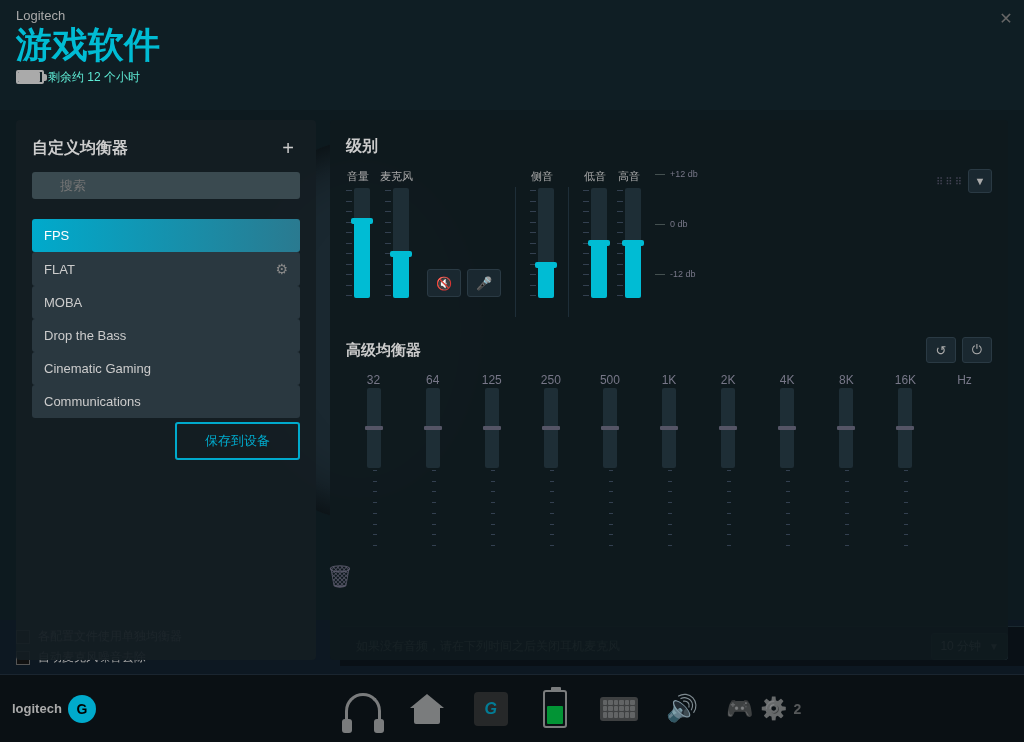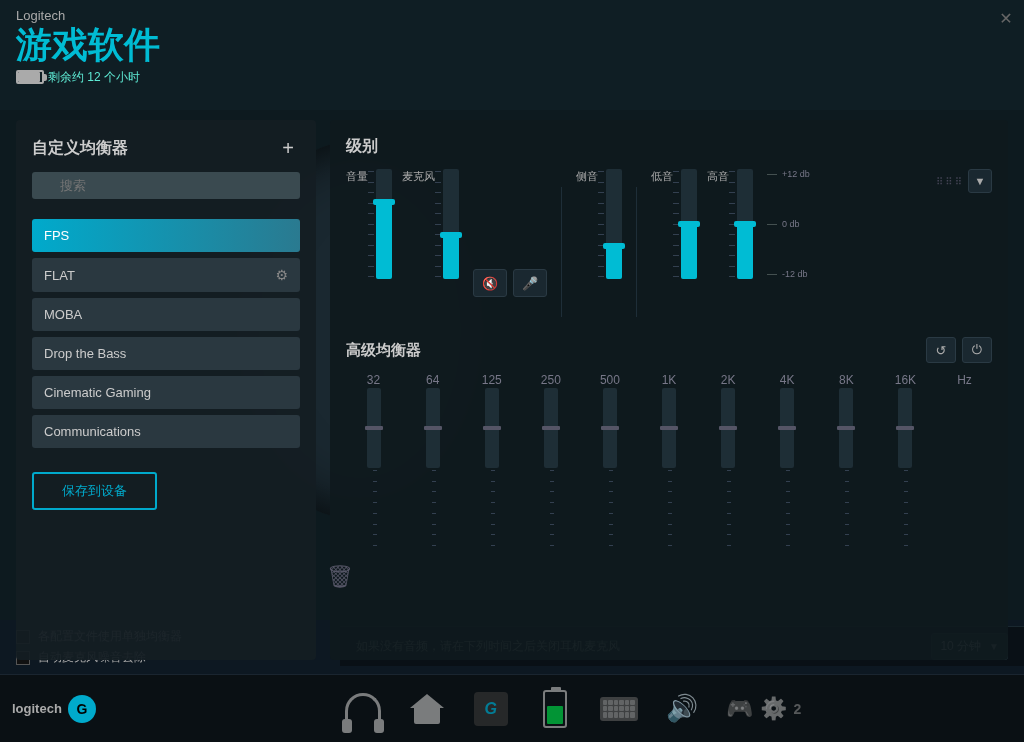--- a/index.html
+++ b/index.html
@@ -154,21 +154,21 @@
       left: 8px;
       top: 50%;
       transform: translateY(-50%);
       color: #888;
       font-size: 12px;
     }
 
     .preset-list {
       display: flex;
       flex-direction: column;
-      gap: 6px;
+      gap: 0;
     }
     .preset-item {
       display: flex;
       align-items: center;
       justify-content: space-between;
       padding: 9px 12px;
       border-radius: 3px;
       cursor: pointer;
       font-size: 13px;
       color: #ccc;
@@ -177,23 +177,23 @@
     .preset-item.active {
       background: linear-gradient(to right, #00aacc, #2a7a90);
       color: #fff;
     }
     .preset-item-gear {
       color: #888;
       font-size: 14px;
     }
 
     .save-btn-wrapper {
-      margin-top: 24px;
-      display: flex;
-      justify-content: flex-start;
+      margin-top: 4px;
+      display: flex;
+      justify-content: flex-end;
     }
     .save-btn {
       background: transparent;
       border: 2px solid #00aacc;
       color: #00aacc;
       padding: 8px 28px;
       border-radius: 3px;
       cursor: pointer;
       font-size: 13px;
       font-family: inherit;
@@ -500,21 +500,22 @@
     .levels-main-area {
       display: flex;
       flex-direction: row;
       align-items: flex-start;
       gap: 10px;
       margin-bottom: 8px;
     }
 
     .single-slider-col {
       display: flex;
-      flex-direction: row;
+      flex-direction: column;
+      align-items: center;
     }
     .col-lbl {
       color: #aaa;
       font-size: 11px;
       margin-bottom: 4px;
       white-space: nowrap;
     }
     .vs-wrap {
       display: flex;
       gap: 2px;

